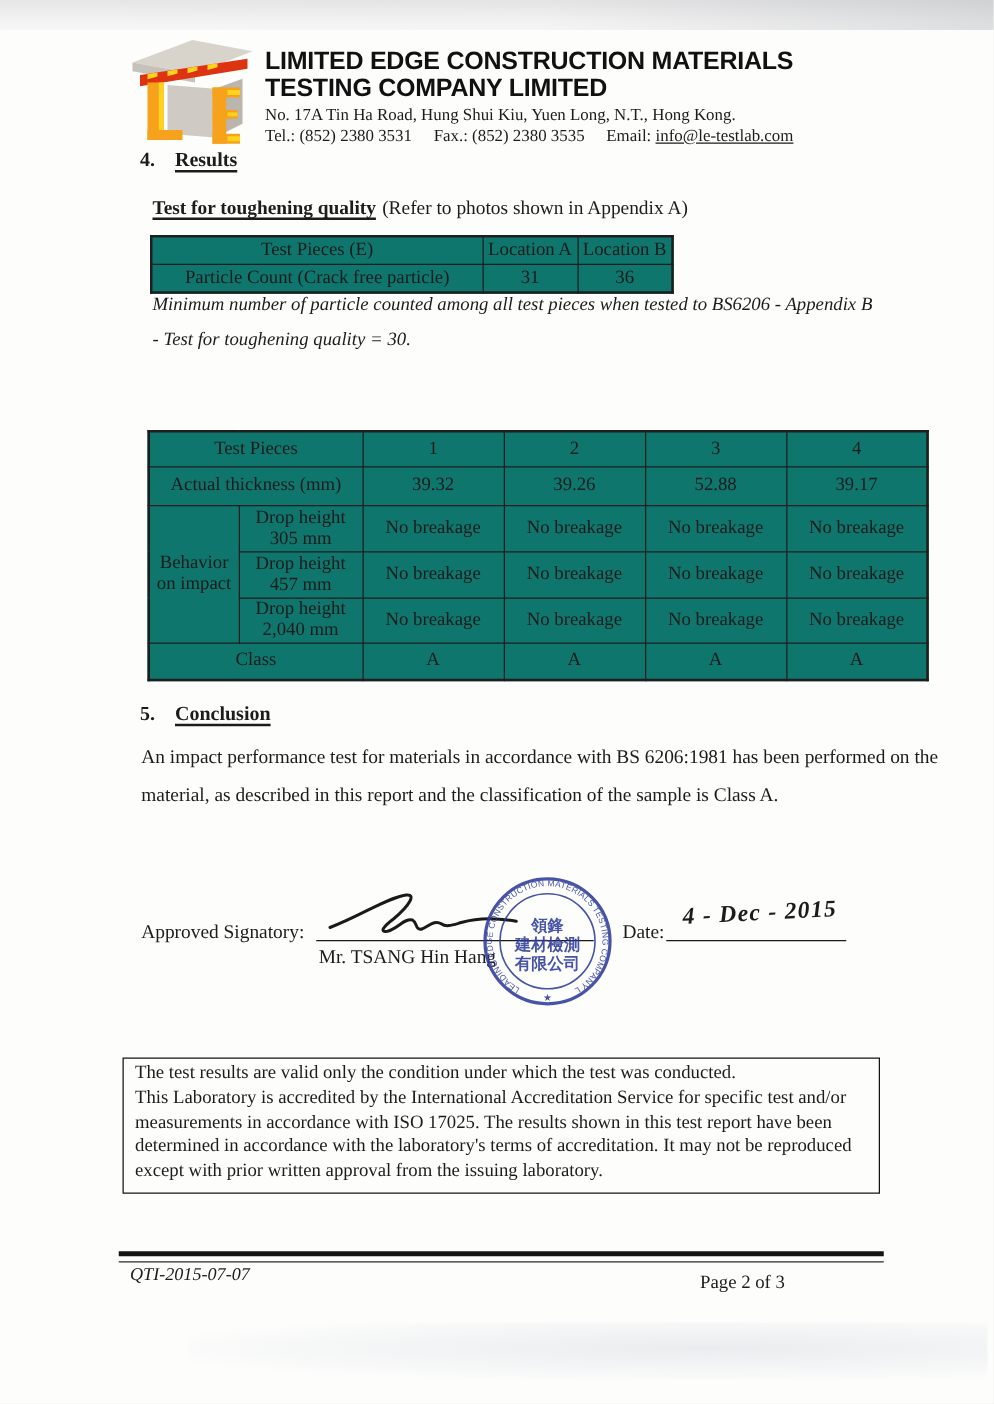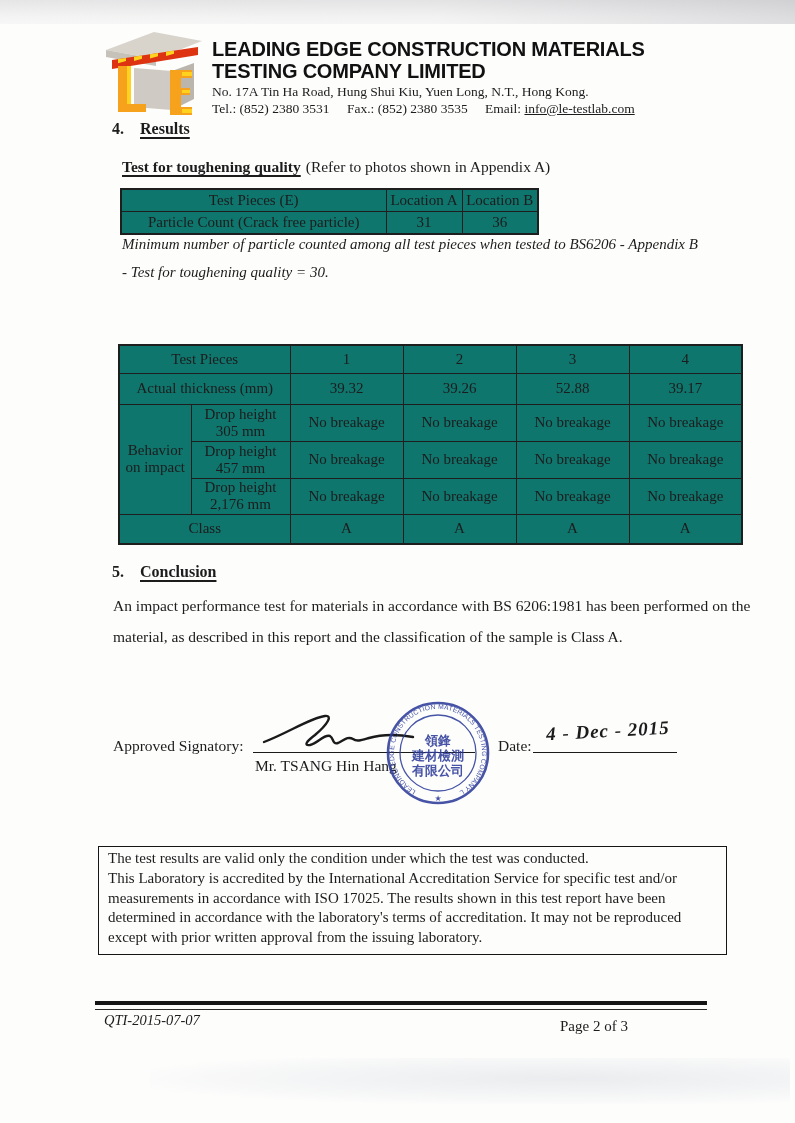--- a/index.html
+++ b/index.html
@@ -56,21 +56,21 @@
   .sig-label { position:absolute; left:113px; top:737px; font-size:15.5px; }
   .sig-line { position:absolute; left:253px; top:752px; width:222px; border-top:1.5px solid #1a1a1a; }
   .sig-svg { position:absolute; left:258px; top:706px; }
   .sig-name { position:absolute; left:255px; top:757px; font-size:15.5px; }
   .date-label { position:absolute; left:498px; top:737px; font-size:15.5px; }
   .date-line { position:absolute; left:533px; top:752px; width:144px; border-top:1.5px solid #1a1a1a; }
   .date-hand { position:absolute; left:546px; top:720px; font-size:19px; font-style:italic; font-weight:bold; transform:rotate(-3deg); letter-spacing:1px; white-space:nowrap; }
   .stamp { position:absolute; left:383px; top:698px; opacity:.88; }
   
   .disc {
-    position:absolute; left:98px; top:846px; width:594px; padding:2px 24px 6px 9px;
+    position:absolute; left:98px; top:846px; width:594px; padding:2px 1px 6px 9px;
     border:1.5px solid #151515; font-size:15px; line-height:19.8px;
   }
   .disc p { margin:0; }
   
   .rule-thick { position:absolute; left:95px; top:1001px; width:612px; height:3.5px; background:#151515; }
   .rule-thin  { position:absolute; left:95px; top:1009px; width:612px; height:1.2px; background:#2a2a2a; }
   .ref { position:absolute; left:104px; top:1012px; font-size:14.5px; font-style:italic; }
   .page-num { position:absolute; left:560px; top:1018px; width:147px; text-align:left; font-size:15px; }
   .stamp text { font-family:"Liberation Sans", sans-serif; }
   .stamp .cjk { font-family:"Liberation Serif", serif; font-weight:bold; }
@@ -98,21 +98,21 @@
     <rect x="20" y="78" width="28" height="8" fill="#f7a21c"></rect>
     <rect x="72" y="44" width="11" height="45" fill="#f7a21c"></rect>
     <rect x="72" y="44" width="22" height="8" fill="#f7a21c"></rect>
     <rect x="72" y="62" width="20" height="7" fill="#f7a21c"></rect>
     <rect x="72" y="81" width="22" height="8" fill="#f7a21c"></rect>
     <rect x="84" y="46" width="10" height="4" fill="#ffd21e"></rect>
     <rect x="84" y="64" width="8" height="3" fill="#ffd21e"></rect>
     <rect x="84" y="83" width="10" height="4" fill="#ffd21e"></rect>
   </svg>
 
-  <div class="co-name l1">LEADING EDGE CONSTRUCTION MATERIALS</div>
+  <div class="co-name l1">LIMITED EDGE CONSTRUCTION MATERIALS</div>
   <div class="co-name l2">TESTING COMPANY LIMITED</div>
   <div class="co-addr">No. 17A Tin Ha Road, Hung Shui Kiu, Yuen Long, N.T., Hong Kong.</div>
   <div class="co-contact">
     <span>Tel.: (852) 2380 3531</span>
     <span class="gap">Fax.: (852) 2380 3535</span>
     <span class="gap">Email:</span>
     <a class="email">info@le-testlab.com</a>
   </div>
 
 
@@ -194,21 +194,21 @@
         <span>457 mm</span>
       </td>
       <td>No breakage</td>
       <td>No breakage</td>
       <td>No breakage</td>
       <td>No breakage</td>
     </tr>
     <tr style="height:36px">
       <td class="two-line">
         <span>Drop height</span>
-        <span>2,176 mm</span>
+        <span>2,040 mm</span>
       </td>
       <td>No breakage</td>
       <td>No breakage</td>
       <td>No breakage</td>
       <td>No breakage</td>
     </tr>
     <tr style="height:30px">
       <td colspan="2">Class</td>
       <td>A</td>
       <td>A</td>

